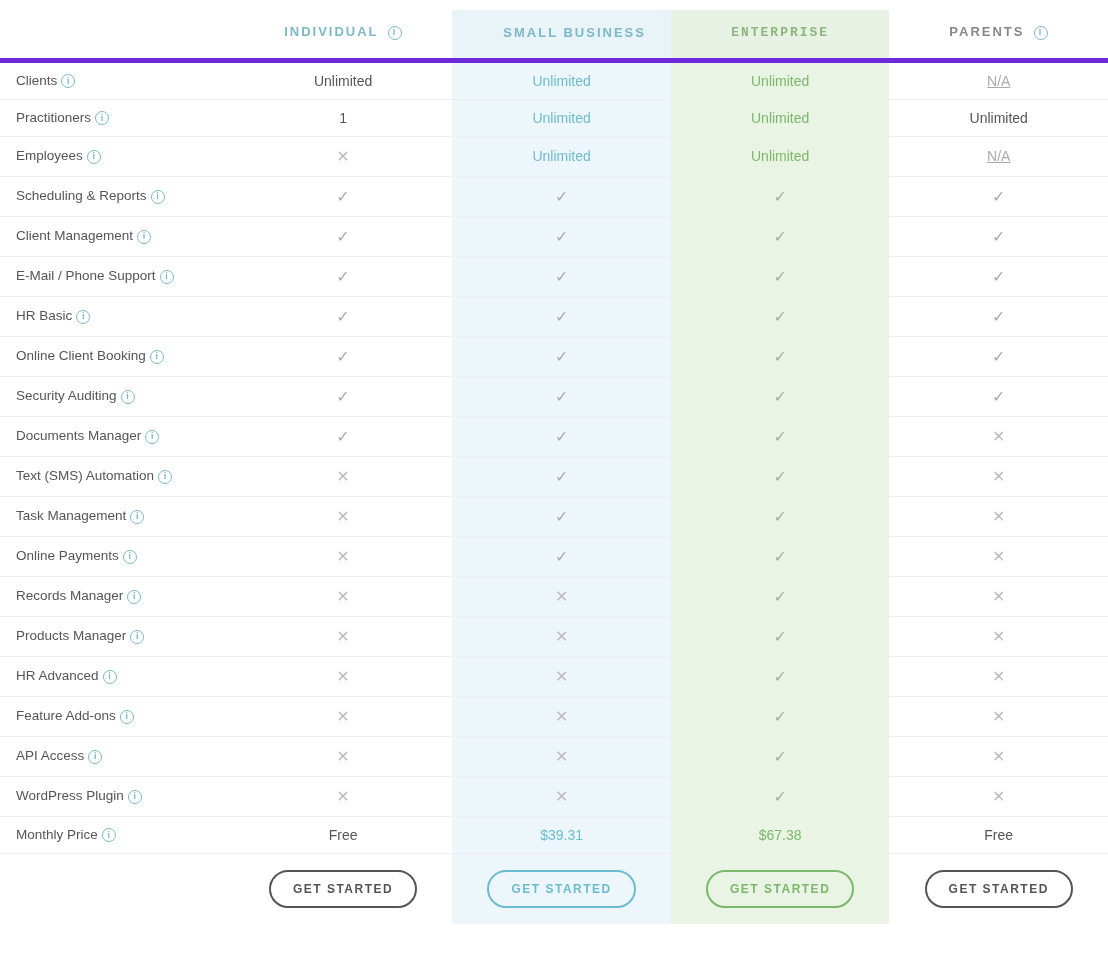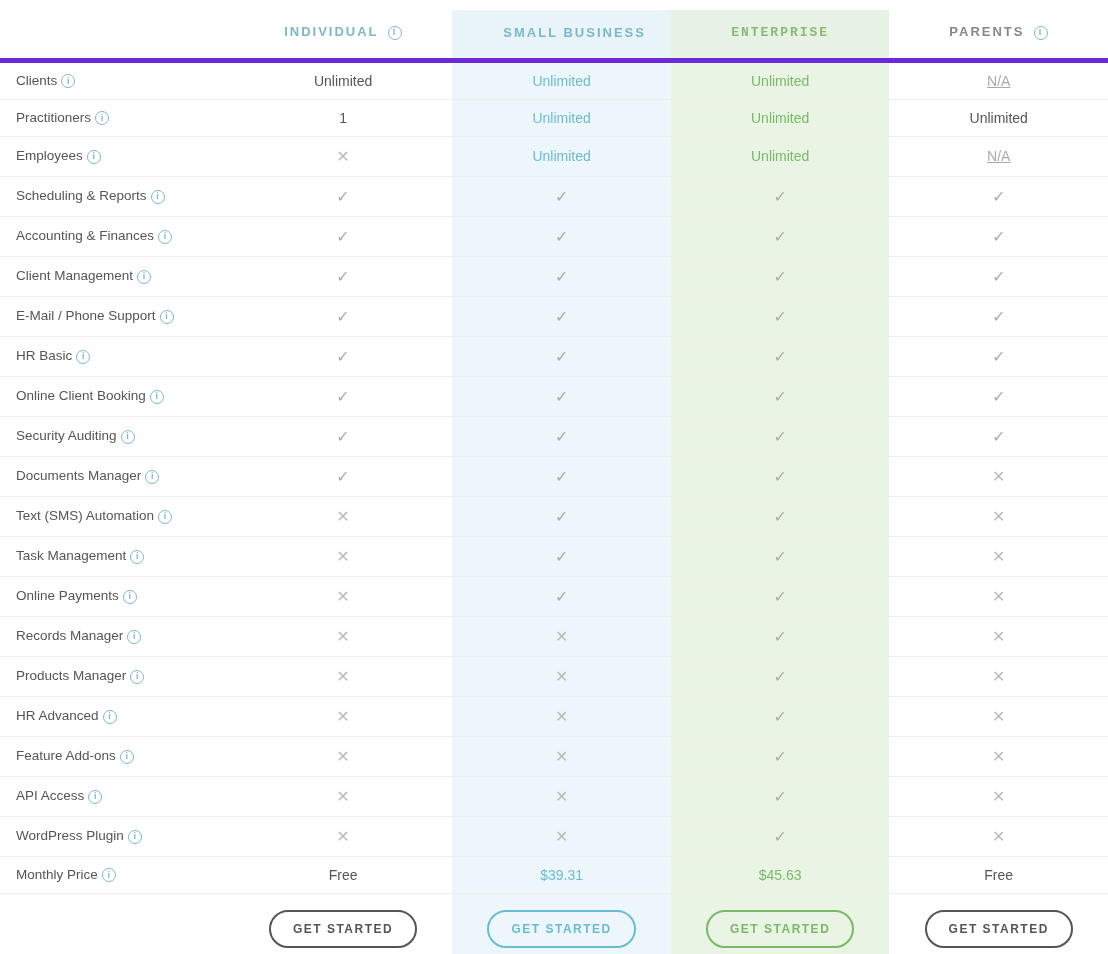--- a/index.html
+++ b/index.html
@@ -172,27 +172,20 @@
           <td><span class="na">N/A</span></td>
         </tr>
         <tr>
           <td>Scheduling &amp; Reports<span class="info-icon">i</span></td>
           <td><span class="check">✓</span></td>
           <td class="col-small-business"><span class="check">✓</span></td>
           <td class="col-enterprise"><span class="check">✓</span></td>
           <td><span class="check">✓</span></td>
         </tr>
         <tr>
-          <td>Accounting &amp; Finances<span class="info-icon">i</span></td>
-          <td><span class="check">✓</span></td>
-          <td class="col-small-business"><span class="check">✓</span></td>
-          <td class="col-enterprise"><span class="check">✓</span></td>
-          <td><span class="check">✓</span></td>
-        </tr>
-        <tr>
           <td>Client Management<span class="info-icon">i</span></td>
           <td><span class="check">✓</span></td>
           <td class="col-small-business"><span class="check">✓</span></td>
           <td class="col-enterprise"><span class="check">✓</span></td>
           <td><span class="check">✓</span></td>
         </tr>
         <tr>
           <td>E-Mail / Phone Support<span class="info-icon">i</span></td>
           <td><span class="check">✓</span></td>
           <td class="col-small-business"><span class="check">✓</span></td>
@@ -287,21 +280,21 @@
           <td>WordPress Plugin<span class="info-icon">i</span></td>
           <td><span class="cross">✕</span></td>
           <td class="col-small-business"><span class="cross">✕</span></td>
           <td class="col-enterprise"><span class="check">✓</span></td>
           <td><span class="cross">✕</span></td>
         </tr>
         <tr>
           <td>Monthly Price<span class="info-icon">i</span></td>
           <td><span class="free-text">Free</span></td>
           <td class="col-small-business"><span class="unlimited-teal">$39.31</span></td>
-          <td class="col-enterprise"><span class="unlimited-green">$45.63</span></td>
+          <td class="col-enterprise"><span class="unlimited-green">$67.38</span></td>
           <td><span class="free-text">Free</span></td>
         </tr>
       </tbody>
     <tfoot>
       <tr>
         <td></td>
         <td>
           <button class="btn-get-started btn-individual">GET STARTED</button>
         </td>
         <td class="col-small-business">

